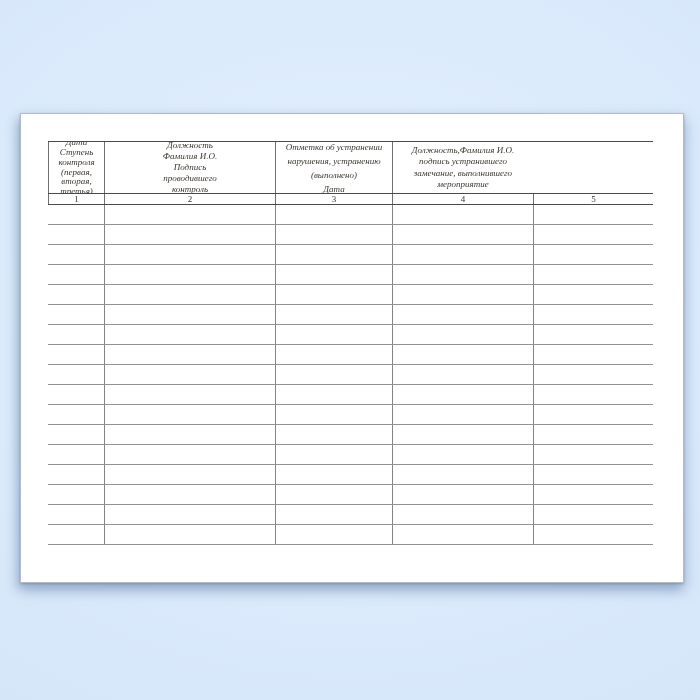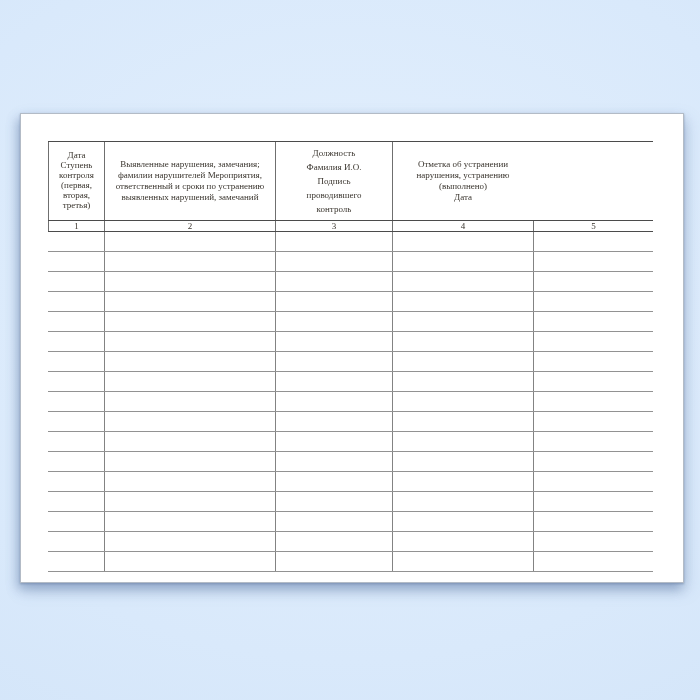--- a/index.html
+++ b/index.html
@@ -28,23 +28,24 @@
   }
   .journal-table{
     position:absolute;left:27px;top:27px;width:605px;
     color:var(--text-color);
   }
   .grid5{
     display:grid;
     grid-template-columns:56px 171px 117px 141px 120px;
   }
   .header-row{
-    height:80px;
+    height:53px;
     border-top:1px solid var(--line-dark);
     border-bottom:1px solid var(--line-dark);
+    font-style:italic;
   }
   .hcell{
     display:flex;align-items:center;justify-content:center;
     text-align:center;white-space:pre-line;
     font-size:9px;line-height:11.2px;
     padding:1px 2px;overflow:hidden;
     border-left:1px solid var(--line-mid);
   }
   .hcell:nth-child(1){line-height:9.9px;}
   .hcell:nth-child(3){line-height:14px;}
@@ -70,33 +71,33 @@
   <div class="sheet">
     <div class="journal-table">
 
       <div class="grid5 header-row">
         <div class="hcell">Дата
 Ступень
 контроля
 (первая,
 вторая,
 третья)</div>
-        <div class="hcell">Выявленные нарушения, замечания;
-фамилии нарушителей Мероприятия,
-ответственный и сроки по устранению
-выявленных нарушений, замечаний</div>
         <div class="hcell">Должность
 Фамилия И.О.
 Подпись
 проводившего
 контроль</div>
         <div class="hcell">Отметка об устранении
 нарушения, устранению
 (выполнено)
 Дата</div>
+        <div class="hcell">Должность,Фамилия И.О.
+подпись устранившего
+замечание, выполнившего
+мероприятие</div>
       </div>
 
       <div class="grid5 num-row">
         <div class="ncell">1</div>
         <div class="ncell">2</div>
         <div class="ncell">3</div>
         <div class="ncell">4</div>
         <div class="ncell">5</div>
       </div>
 

